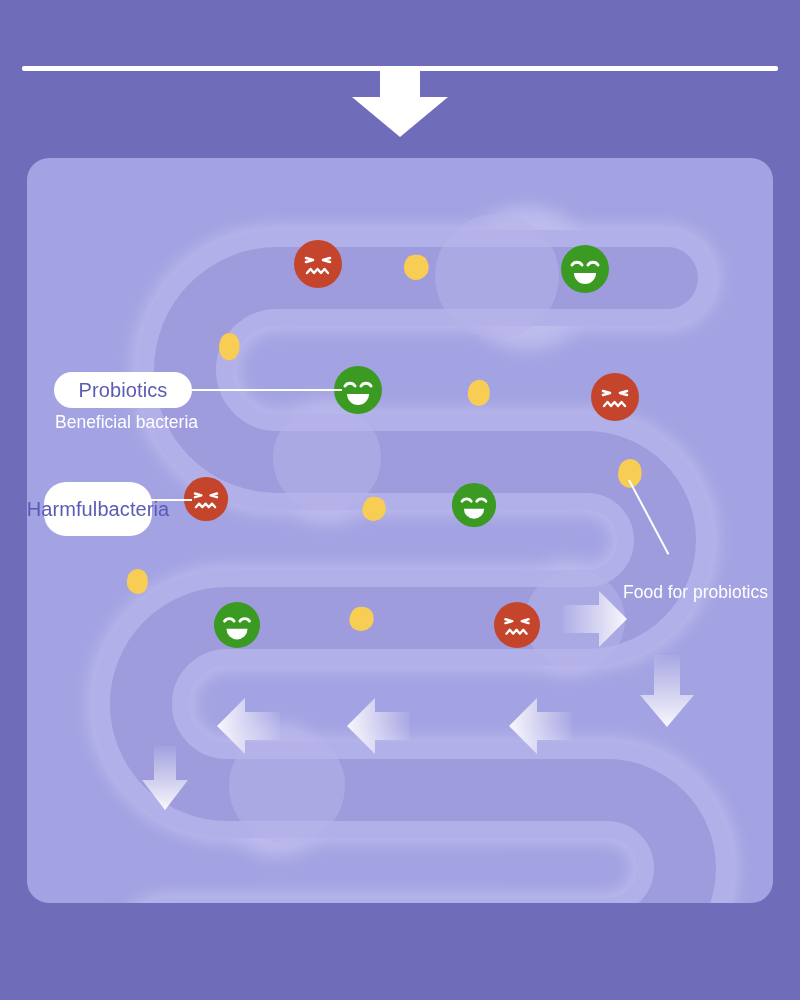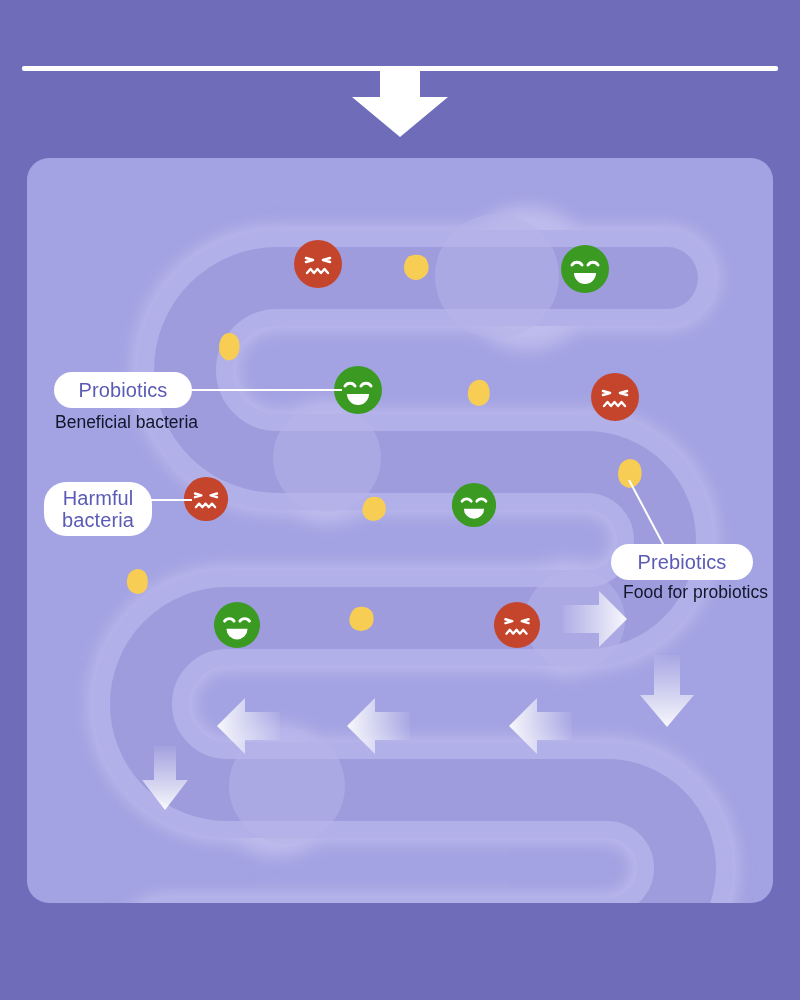--- a/index.html
+++ b/index.html
@@ -78,21 +78,21 @@
     justify-content: center;
     text-align: center;
     line-height: 1.12;
     box-sizing: border-box;
     padding: 6px 18px;
     font-size: 20px;
     letter-spacing: 0.1px;
   }
   .sub {
     position: absolute;
-    color: #0f172a;
+    color: #ffffff;
     font-size: 17.5px;
     white-space: nowrap;
   }
   .leader {
     position: absolute;
     background: #ffffff;
     height: 2px;
     transform-origin: 0 50%;
   }
 </style>
@@ -274,24 +274,21 @@
     <path d="M8 10 Q3 20 9 27 Q16 33 26 29 Q35 24 33 13 Q31 3 19 3 Q11 3 8 10 Z" fill="#f8cd54"></path>
   </svg>
 
   <div class="leader" style="left:192px; top:389px; width:150px;"></div>
   <div class="pill" style="left:54px; top:372px; width:138px; height:36px;">
     <span>Probiotics</span>
   </div>
   <div class="sub" style="left:55px; top:412px;">Beneficial bacteria</div>
 
   <div class="leader" style="left:146px; top:499px; width:46px;"></div>
-  <div class="pill" style="left:44px; top:482px; width:108px; height:54px; flex-direction:column;">
+  <div class="pill" style="left:44px; top:482px; width:108px; height:54px; flex-direction:row;">
     <span>Harmful</span>
     <span>bacteria</span>
   </div>
 
   <div class="leader" style="left:629px; top:479px; width:84px; transform:rotate(62deg);"></div>
-  <div class="pill" style="left:611px; top:544px; width:142px; height:36px;">
-    <span>Prebiotics</span>
-  </div>
   <div class="sub" style="left:623px; top:582px;">Food for probiotics</div>
 
 </div>
 
 </body></html>

